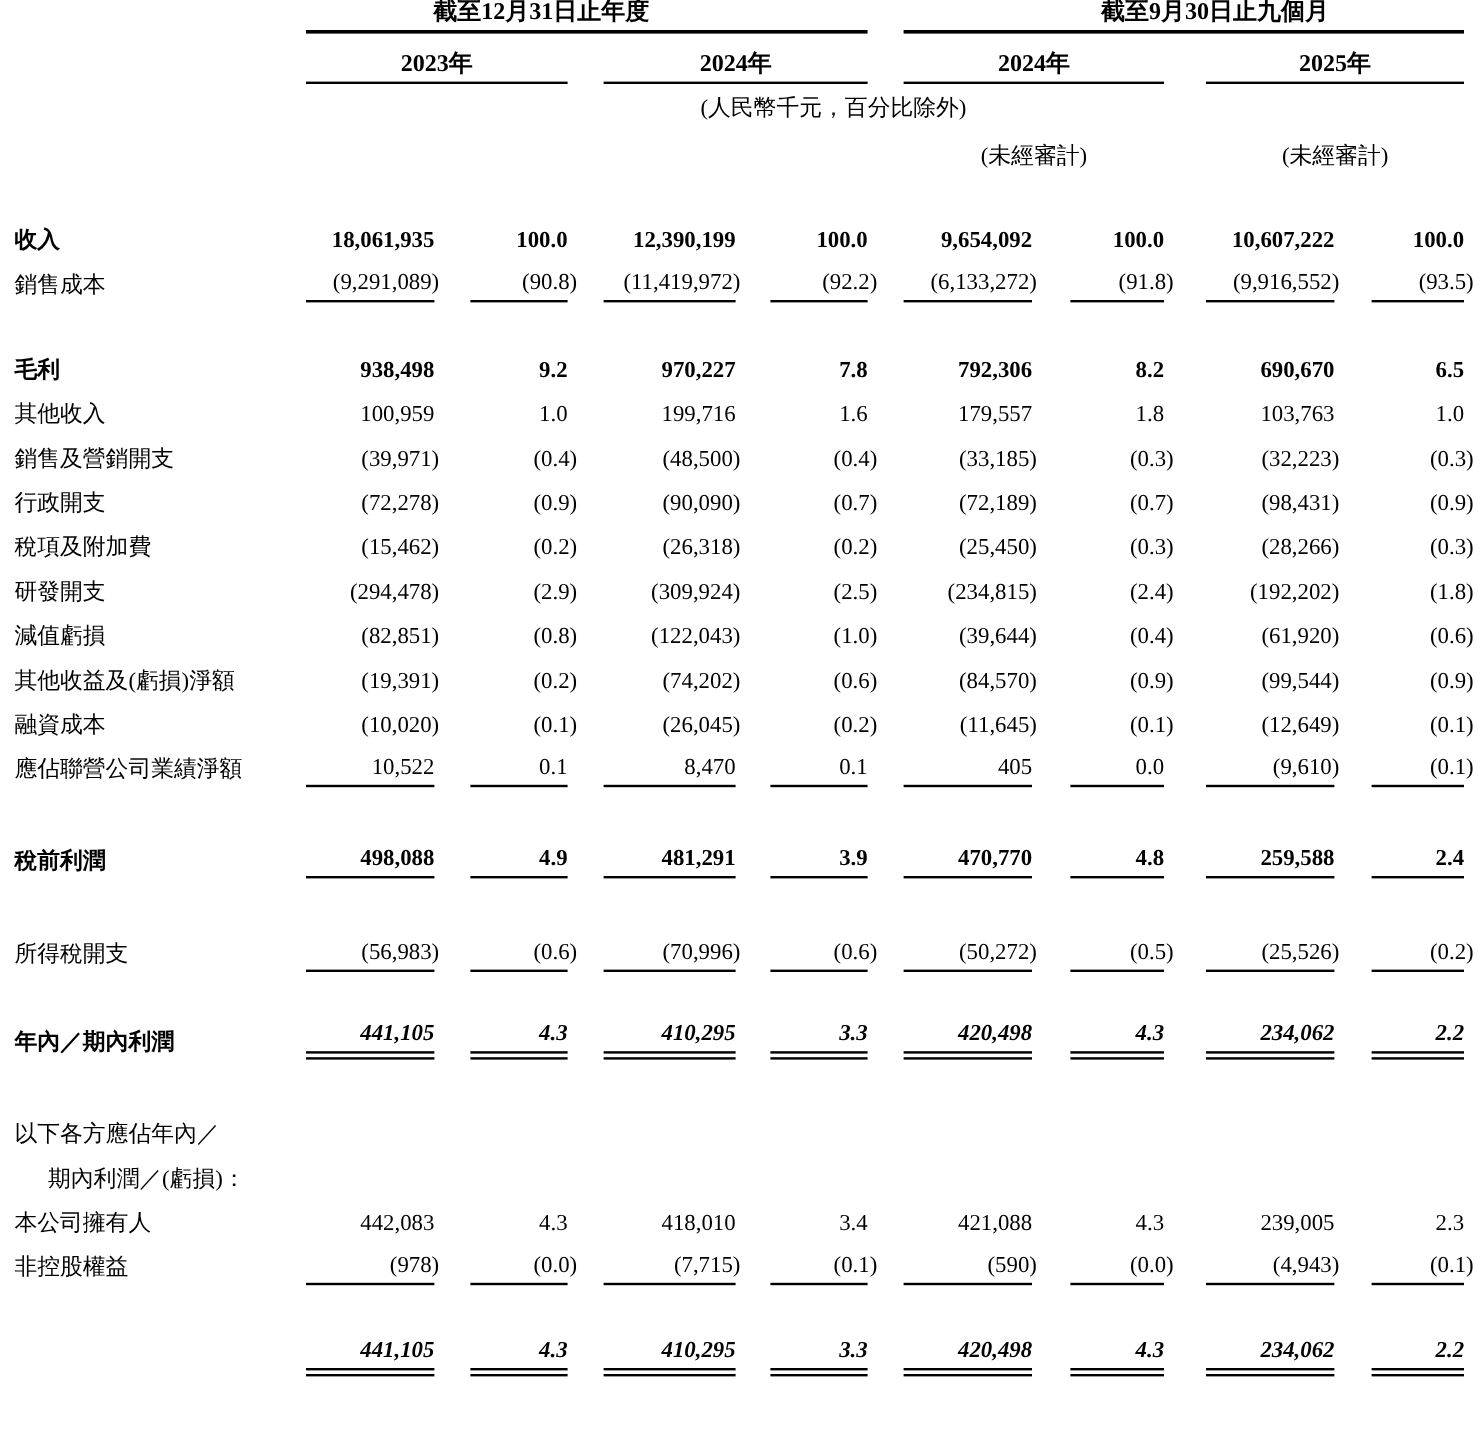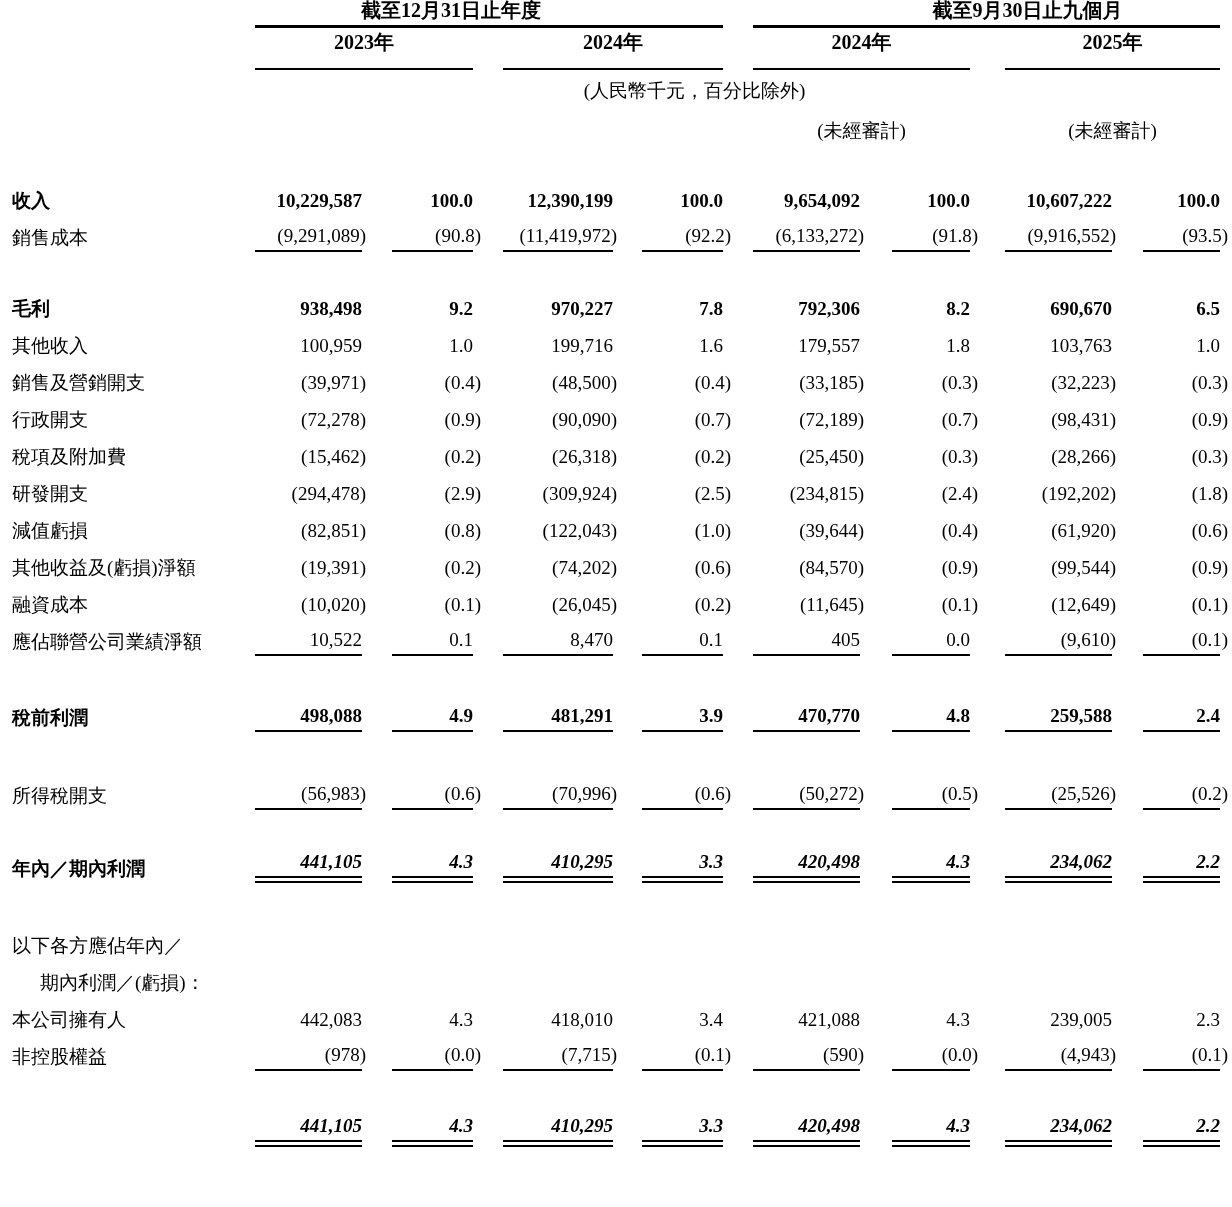--- a/index.html
+++ b/index.html
@@ -6,27 +6,27 @@
   body{width:1232px;height:1207px;color:#000;font-family:"Liberation Serif","DejaVu Serif",serif;}
   table{table-layout:fixed;width:1232px;border-collapse:separate;border-spacing:0;}
   td{padding:0;vertical-align:bottom;font-size:19px;line-height:1;overflow:visible;}
   
   tr.r-group{height:20px;}
   tr.r-years{height:42px;}
   tr.r-colheads{height:36px;}
   tr.r-note{height:36px;}
   tr.r-unaud{height:40px;}
   td.gt{font-weight:bold;font-size:20px;text-align:center;padding-bottom:5px;border-bottom:3px solid #000;}
-  td.yr{font-weight:bold;font-size:20px;text-align:center;padding-bottom:16px;border-bottom:2px solid #000;}
+  td.yr{font-weight:bold;font-size:20px;text-align:center;padding-bottom:5px;border-bottom:2px solid #000;}
   td.ch{font-weight:bold;text-align:center;padding-bottom:5px;border-bottom:2px solid #000;}
   td.note{text-align:center;padding-bottom:6px;}
   td.note span{position:relative;left:-43px;}
   td.unaud{text-align:center;padding-bottom:6px;}
   span.shiftL{position:relative;left:-38px;}
-  span.shiftR{position:relative;left:41px;}
+  span.shiftR{position:relative;left:26px;}
   
   tr.r-data{height:37px;}
   td.lbl{text-align:left;padding-left:12px;padding-bottom:5px;white-space:nowrap;}
   td.lbl.indent{padding-left:40px;}
   td.amt,td.pct{text-align:right;padding-bottom:5px;white-space:nowrap;}
   td.ul{border-bottom:2px solid #000;}
   td.dul{border-bottom:7px double #000;font-style:italic;}
   .amt .hang{margin-right:-4px;text-align:right;}
   .pct .hang{margin-right:-8px;}
   tr.bold td.lbl,tr.bold td.amt,tr.bold td.pct{font-weight:bold;}
@@ -86,21 +86,21 @@
       <td class="unaud" colspan="3">(未經審計)</td>
       <td class="gap"></td>
       <td class="unaud" colspan="3">(未經審計)</td>
       <td class="end"></td>
     </tr>
     <tr class="sp" style="height:32px">
         <td colspan="17"></td>
       </tr>
   <tr class="r-data bold">
         <td class="lbl">收入</td>
-        <td class="amt"><span>10,229,587</span></td>
+        <td class="amt"><span>18,061,935</span></td>
         <td class="gap"></td>
         <td class="pct"><span>100.0</span></td>
         <td class="gap"></td>
         <td class="amt"><span>12,390,199</span></td>
         <td class="gap"></td>
         <td class="pct"><span>100.0</span></td>
         <td class="gap"></td>
         <td class="amt"><span>9,654,092</span></td>
         <td class="gap"></td>
         <td class="pct"><span>100.0</span></td>

